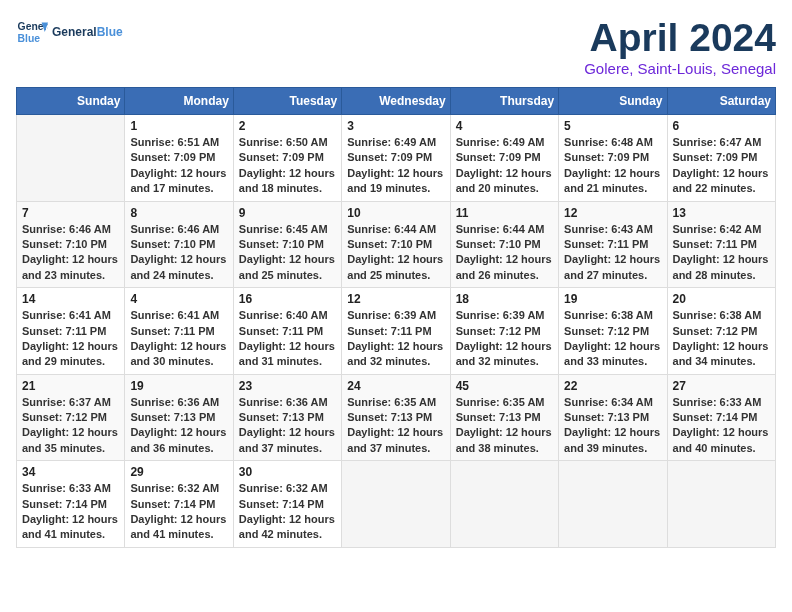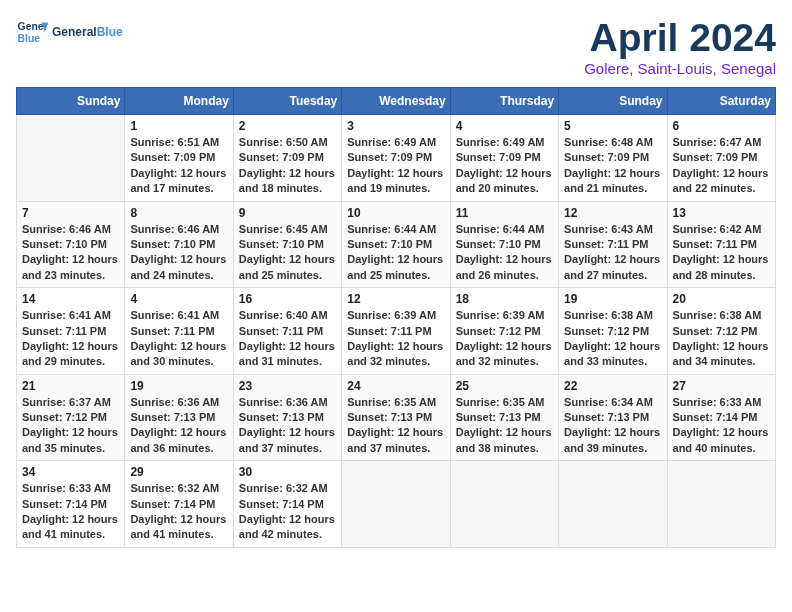--- a/index.html
+++ b/index.html
@@ -211,21 +211,21 @@
         </td>
         <td>
           <div class="day-number">23</div>
           <div class="day-info">Sunrise: 6:36 AM<br>Sunset: 7:13 PM<br>Daylight: 12 hours and 37 minutes.</div>
         </td>
         <td>
           <div class="day-number">24</div>
           <div class="day-info">Sunrise: 6:35 AM<br>Sunset: 7:13 PM<br>Daylight: 12 hours and 37 minutes.</div>
         </td>
         <td>
-          <div class="day-number">25</div>
+          <div class="day-number">45</div>
           <div class="day-info">Sunrise: 6:35 AM<br>Sunset: 7:13 PM<br>Daylight: 12 hours and 38 minutes.</div>
         </td>
         <td>
           <div class="day-number">22</div>
           <div class="day-info">Sunrise: 6:34 AM<br>Sunset: 7:13 PM<br>Daylight: 12 hours and 39 minutes.</div>
         </td>
         <td>
           <div class="day-number">27</div>
           <div class="day-info">Sunrise: 6:33 AM<br>Sunset: 7:14 PM<br>Daylight: 12 hours and 40 minutes.</div>
         </td>

